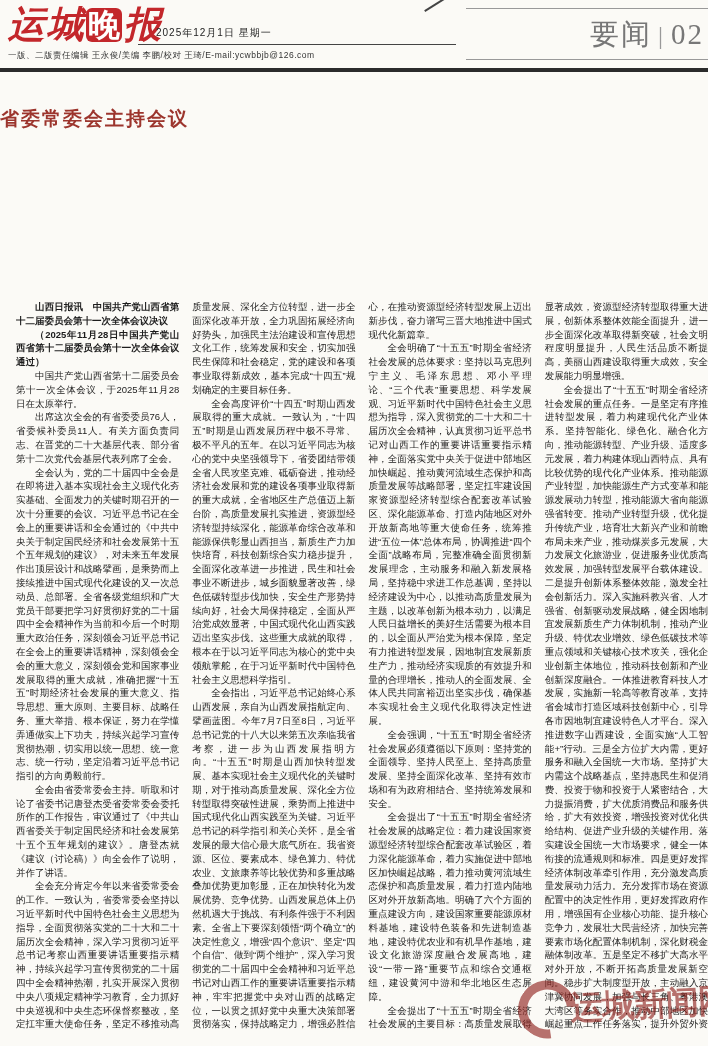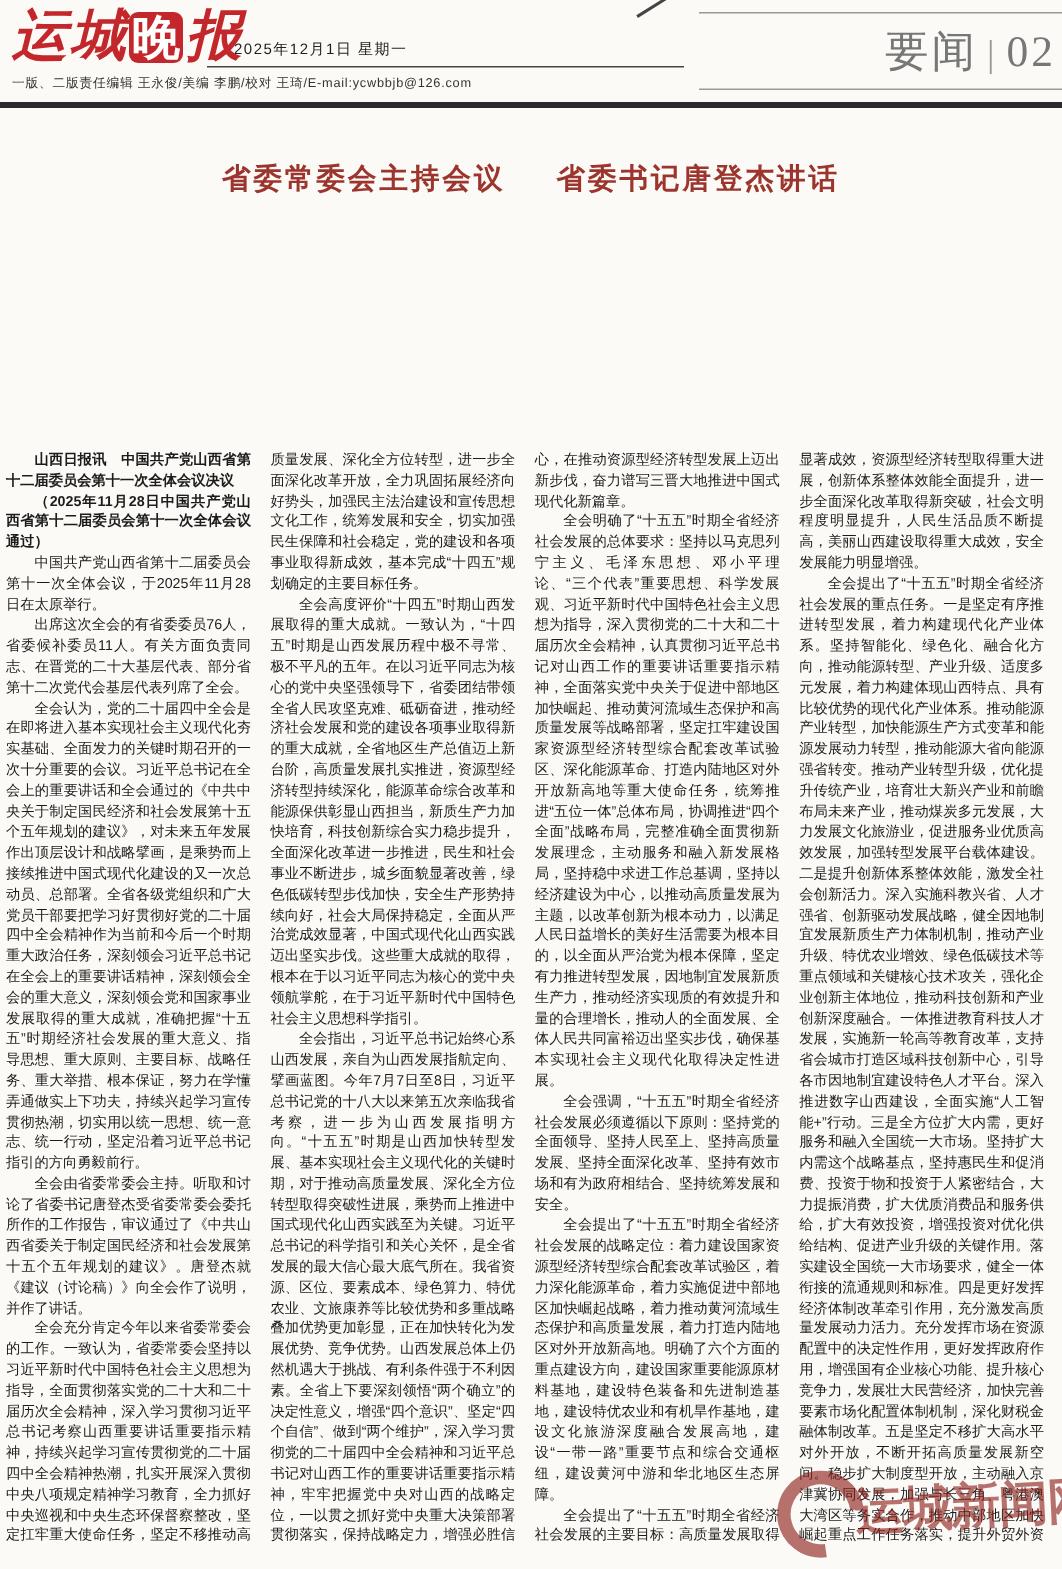--- a/index.html
+++ b/index.html
@@ -24,25 +24,25 @@
   .section-box .sec{font-family:"Liberation Serif","DejaVu Serif",serif;font-size:29px;color:#777;
     letter-spacing:2px;}
   .section-box .bar{color:#999;font-size:25px;padding:0 6px;}
 
   
   .head-block{position:relative;padding-top:14px;}
   .kicker{text-align:center;font-size:19px;color:#a8352c;letter-spacing:4px;margin:0 0 10px 0;}
   .headline{width:636px;margin:0 auto;color:#cf2318;font-weight:bold;font-size:33px;line-height:49px;
     text-align:justify;letter-spacing:0;}
   .headline .hline{text-align-last:justify;display:block;transform:scaleY(1.12);}
-  .subhead{display:flex;justify-content:center;gap:34px;margin-top:16px;font-size:19px;font-weight:bold;
+  .subhead{display:flex;gap:34px;margin-top:16px;font-size:19px;font-weight:bold;
     color:#9c352d;letter-spacing:2px;}
 
   
-  .article-body{position:absolute;left:4px;top:300px;width:692px;height:744px;overflow:hidden;
+  .article-body{position:absolute;left:16px;top:300px;width:692px;height:744px;overflow:hidden;
     columns:4;column-gap:13px;column-fill:auto;}
   .article-body p{margin:0;font-size:9.5px;line-height:13.8px;color:#1c1c1c;text-align:justify;
     text-indent:2em;word-break:break-all;}
   .article-body p:nth-child(-n+2){font-weight:bold;}
 
   
   .watermark{position:absolute;right:0;bottom:0;width:190px;height:80px;pointer-events:none;
     display:flex;align-items:center;transform:rotate(-3deg);opacity:.62;}
   .wm-ring{flex:0 0 auto;width:40px;height:40px;border:9px solid #8e1f1a;border-radius:50%;
     border-top-color:transparent;transform:rotate(130deg);margin-right:-6px;}
@@ -65,21 +65,20 @@
     <div class="staffline">一版、二版责任编辑 王永俊/美编 李鹏/校对 王琦/E-mail:ycwbbjb@126.com</div>
     <div class="section-box">
       <span class="sec">要闻</span><span class="sec bar">|</span><span class="sec">02</span>
     </div>
     <div class="thickrule"></div>
   </div>
 
   <div class="head-block">
     <div class="subhead">
       <span>省委常委会主持会议</span>
-      <span>省委书记唐登杰讲话</span>
     </div>
   </div>
 
   <div class="article-body">
       <p>山西日报讯　中国共产党山西省第十二届委员会第十一次全体会议决议</p>
       <p>（2025年11月28日中国共产党山西省第十二届委员会第十一次全体会议通过）</p>
       <p>中国共产党山西省第十二届委员会第十一次全体会议，于2025年11月28日在太原举行。</p>
       <p>出席这次全会的有省委委员76人，省委候补委员11人。有关方面负责同志、在晋党的二十大基层代表、部分省第十二次党代会基层代表列席了全会。</p>
       <p>全会认为，党的二十届四中全会是在即将进入基本实现社会主义现代化夯实基础、全面发力的关键时期召开的一次十分重要的会议。习近平总书记在全会上的重要讲话和全会通过的《中共中央关于制定国民经济和社会发展第十五个五年规划的建议》，对未来五年发展作出顶层设计和战略擘画，是乘势而上接续推进中国式现代化建设的又一次总动员、总部署。全省各级党组织和广大党员干部要把学习好贯彻好党的二十届四中全会精神作为当前和今后一个时期重大政治任务，深刻领会习近平总书记在全会上的重要讲话精神，深刻领会全会的重大意义，深刻领会党和国家事业发展取得的重大成就，准确把握“十五五”时期经济社会发展的重大意义、指导思想、重大原则、主要目标、战略任务、重大举措、根本保证，努力在学懂弄通做实上下功夫，持续兴起学习宣传贯彻热潮，切实用以统一思想、统一意志、统一行动，坚定沿着习近平总书记指引的方向勇毅前行。</p>
       <p>全会由省委常委会主持。听取和讨论了省委书记唐登杰受省委常委会委托所作的工作报告，审议通过了《中共山西省委关于制定国民经济和社会发展第十五个五年规划的建议》。唐登杰就《建议（讨论稿）》向全会作了说明，并作了讲话。</p>

